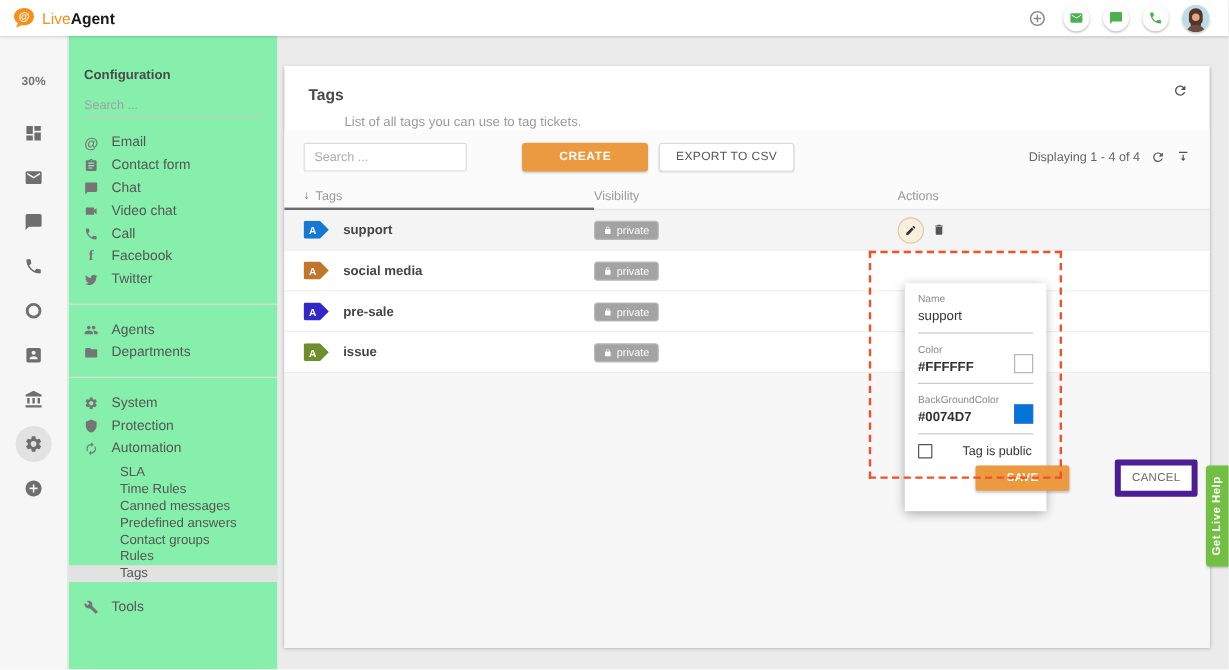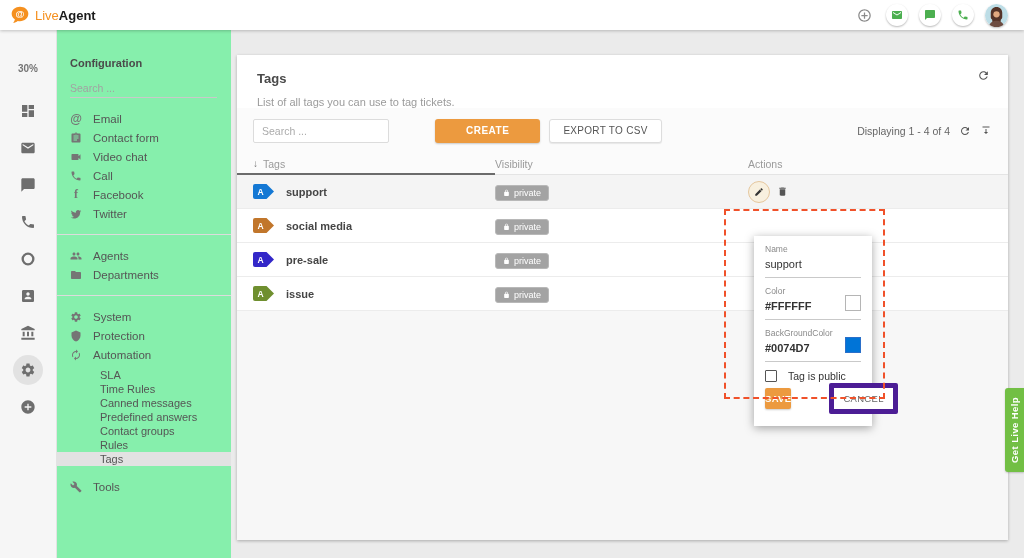--- a/index.html
+++ b/index.html
@@ -44,21 +44,21 @@
   .sm-sub.active{background:#e2e2e2;}
   .sm-subs{margin-top:4px;}
   .sm-tools{margin-top:11px;}
 
   
   .main-card{position:absolute;left:237px;top:55px;width:771px;height:485px;background:#fff;box-shadow:0 1px 3px rgba(0,0,0,.28);z-index:4;display:flex;flex-direction:column;}
   .card-head{position:relative;padding:16px 20px 0;}
   .card-title{font-size:13px;font-weight:bold;color:#4a4a4a;}
   .card-refresh{position:absolute;top:14px;right:18px;color:#555;cursor:pointer;}
   .card-refresh svg{width:13px;height:13px;fill:currentColor;}
-  .card-sub{font-size:11px;color:#9b9b9b;margin-top:10px;}
+  .card-sub{font-size:11px;color:#9b9b9b;margin-top:10px;margin-left:30px;}
   .tabs{display:flex;align-items:flex-end;margin-top:14px;border-bottom:1px solid #e8e8e8;height:26px;padding-left:12px;}
   .tab{padding:0 15px 9px;font-size:11px;color:#666;position:relative;cursor:pointer;}
   .tab.active{color:#3d3d3d;}
   .tab.active::after{content:"";position:absolute;left:5px;right:5px;bottom:-1px;height:3px;background:#F0962E;}
   .tab-filter{margin-left:28px;display:flex;align-items:center;gap:6px;font-size:10px;color:#555;padding-bottom:9px;letter-spacing:.3px;cursor:pointer;}
   .tab-filter svg{width:11px;height:11px;fill:#777;}
 
   .toolbar{background:#fbfbfb;height:45px;display:flex;align-items:center;padding:0 16px;}
   .search-input{width:118px;height:22px;border:1px solid #dcdcdc;border-radius:2px;background:#fff;font-size:10.5px;padding:0 8px;color:#666;outline:none;font-family:"Liberation Sans",sans-serif;}
   .search-input::placeholder{color:#ababab;}
@@ -88,24 +88,24 @@
   .action-trash{cursor:pointer;}
   .action-trash svg{width:11px;height:11px;fill:#555;}
   .filler{flex:1;background:#f7f7f7;}
 
   
   .popup{position:absolute;left:754px;top:236px;width:118px;background:#fff;box-shadow:0 2px 9px rgba(0,0,0,.35);z-index:10;padding:8px 11px 12px;box-sizing:border-box;}
   .field{position:relative;border-bottom:1px solid #c9c9c9;padding-bottom:5px;margin-bottom:8px;}
   .f-label{font-size:8.5px;color:#8a8a8a;}
   .f-value{width:70px;border:none;background:transparent;font-size:11px;color:#333;margin-top:3px;padding:0;outline:none;font-family:"Liberation Sans",sans-serif;}
   .swatch{position:absolute;right:0;top:9px;width:16px;height:16px;border:1px solid #b5b5b5;box-sizing:border-box;cursor:pointer;}
-  .chk-row{display:flex;align-items:flex-end;gap:11px;margin:1px 0;font-size:10.5px;color:#333;}
+  .chk-row{display:flex;align-items:flex-end;gap:25px;margin:1px 0;font-size:10.5px;color:#333;}
   .chk{width:10px;height:10px;border:1.5px solid #555;border-radius:1px;background:#fff;cursor:pointer;flex:none;}
   .popup-btns{display:flex;gap:6px;align-items:center;}
-  .btn-save{background:#EC9A3F;color:#fff;font-size:9.5px;font-weight:bold;border:none;border-radius:2px;padding:5px 0;box-shadow:0 1px 2px rgba(0,0,0,.2);cursor:pointer;font-family:"Liberation Sans",sans-serif;letter-spacing:.3px;}
+  .btn-save{background:#EC9A3F;color:#fff;font-size:9.5px;font-weight:bold;border:none;border-radius:2px;padding:5px 26px;box-shadow:0 1px 2px rgba(0,0,0,.2);cursor:pointer;font-family:"Liberation Sans",sans-serif;letter-spacing:.3px;margin-left:48px;}
   .btn-cancel{background:#fff;color:#666;font-size:9.5px;border:5px solid #4c1d95;border-radius:2px;padding:5px 9px;cursor:pointer;font-family:"Liberation Sans",sans-serif;letter-spacing:.3px;margin-left:32px;}
 
   .dashed{position:absolute;left:724px;top:209px;width:161px;height:190px;border:2px dashed #F0512A;z-index:12;pointer-events:none;box-sizing:border-box;}
 
   .help-btn{position:absolute;right:0;top:388px;width:19px;height:84px;background:#72BF44;border-radius:3px 0 0 3px;z-index:30;display:flex;align-items:center;justify-content:center;cursor:pointer;box-shadow:0 1px 2px rgba(0,0,0,.2);}
   .help-btn span{writing-mode:vertical-rl;transform:rotate(180deg);color:#fff;font-size:9.5px;font-weight:bold;letter-spacing:.4px;}
 </style>
 </head>
 <body>
 
@@ -215,20 +215,26 @@
         <span>Email</span>
       </div>
       <div class="sm-item">
         <svg viewBox="0 0 24 24">
             <path d="M19 3h-4.18C14.4 1.84 13.3 1 12 1c-1.3 0-2.4.84-2.82 2H5c-1.1 0-2 .9-2 2v14c0 1.1.9 2 2 2h14c1.1 0 2-.9 2-2V5c0-1.1-.9-2-2-2zm-7 0c.55 0 1 .45 1 1s-.45 1-1 1-1-.45-1-1 .45-1 1-1zm2 14H7v-2h7v2zm3-4H7v-2h10v2zm0-4H7V7h10v2z"></path>
           </svg>
         <span>Contact form</span>
       </div>
       <div class="sm-item">
         <svg viewBox="0 0 24 24">
+            <path d="M20 2H4c-1.1 0-2 .9-2 2v18l4-4h14c1.1 0 2-.9 2-2V4c0-1.1-.9-2-2-2z"></path>
+          </svg>
+        <span>Chat</span>
+      </div>
+      <div class="sm-item">
+        <svg viewBox="0 0 24 24">
             <path d="M17 10.5V7c0-.55-.45-1-1-1H4c-.55 0-1 .45-1 1v10c0 .55.45 1 1 1h12c.55 0 1-.45 1-1v-3.5l4 4v-11l-4 4z"></path>
           </svg>
         <span>Video chat</span>
       </div>
       <div class="sm-item">
         <svg viewBox="0 0 24 24">
             <path d="M6.62 10.79c1.44 2.83 3.76 5.14 6.59 6.59l2.2-2.2c.27-.27.67-.36 1.02-.24 1.12.37 2.33.57 3.57.57.55 0 1 .45 1 1V20c0 .55-.45 1-1 1-9.39 0-17-7.61-17-17 0-.55.45-1 1-1h3.5c.55 0 1 .45 1 1 0 1.25.2 2.45.57 3.57.11.35.03.74-.25 1.02l-2.2 2.2z"></path>
           </svg>
         <span>Call</span>
       </div>

